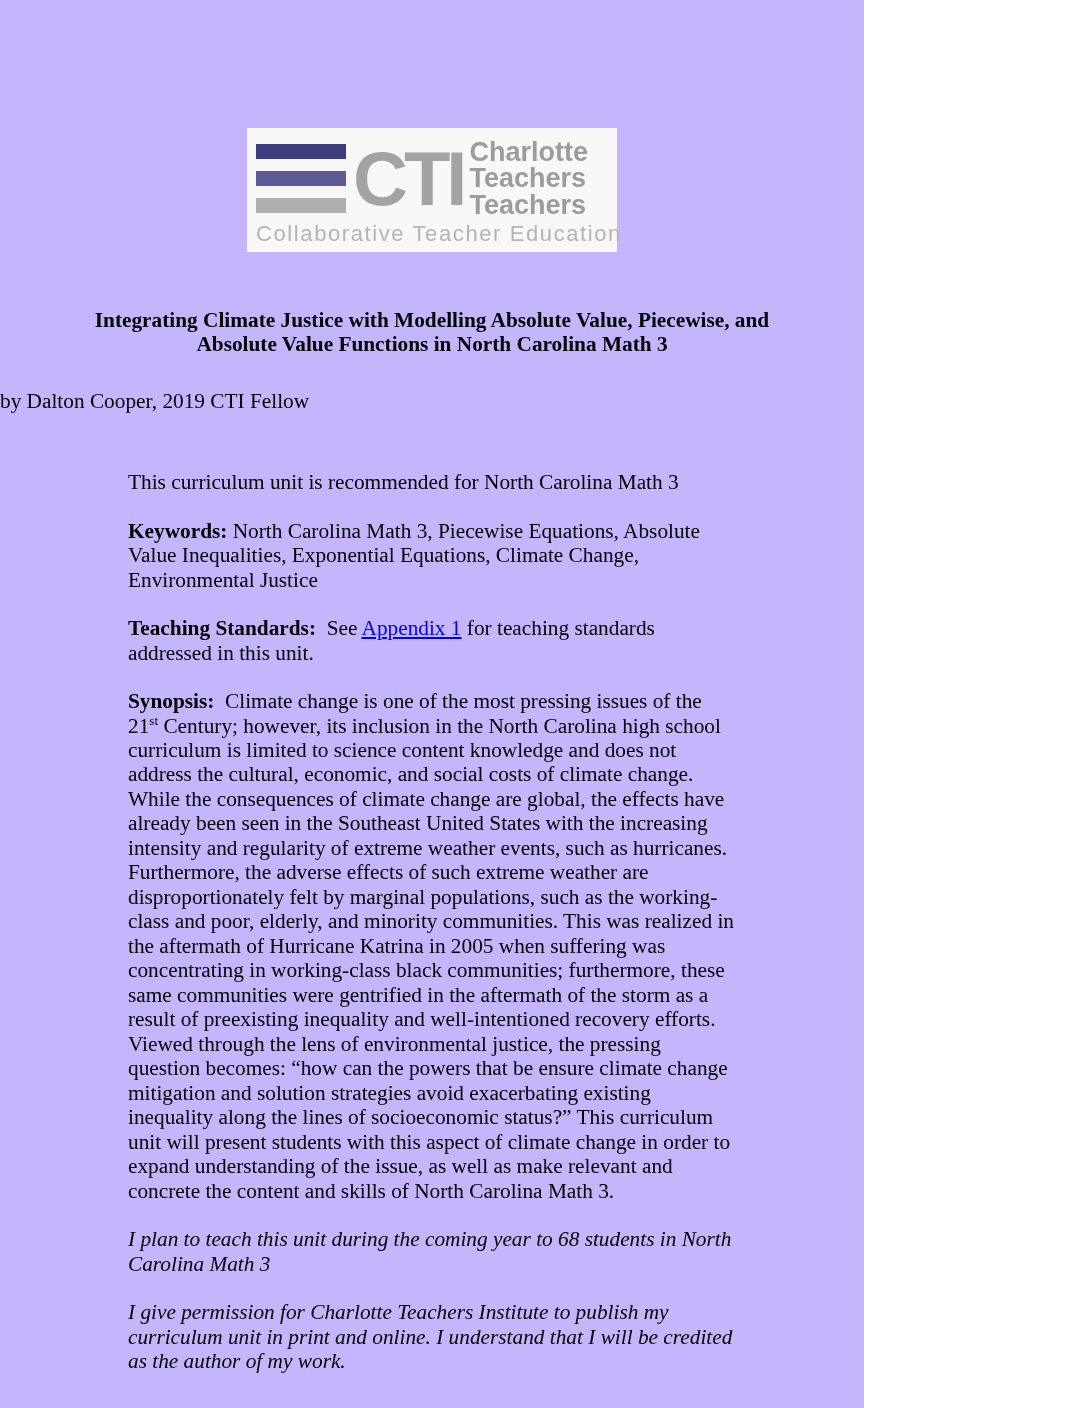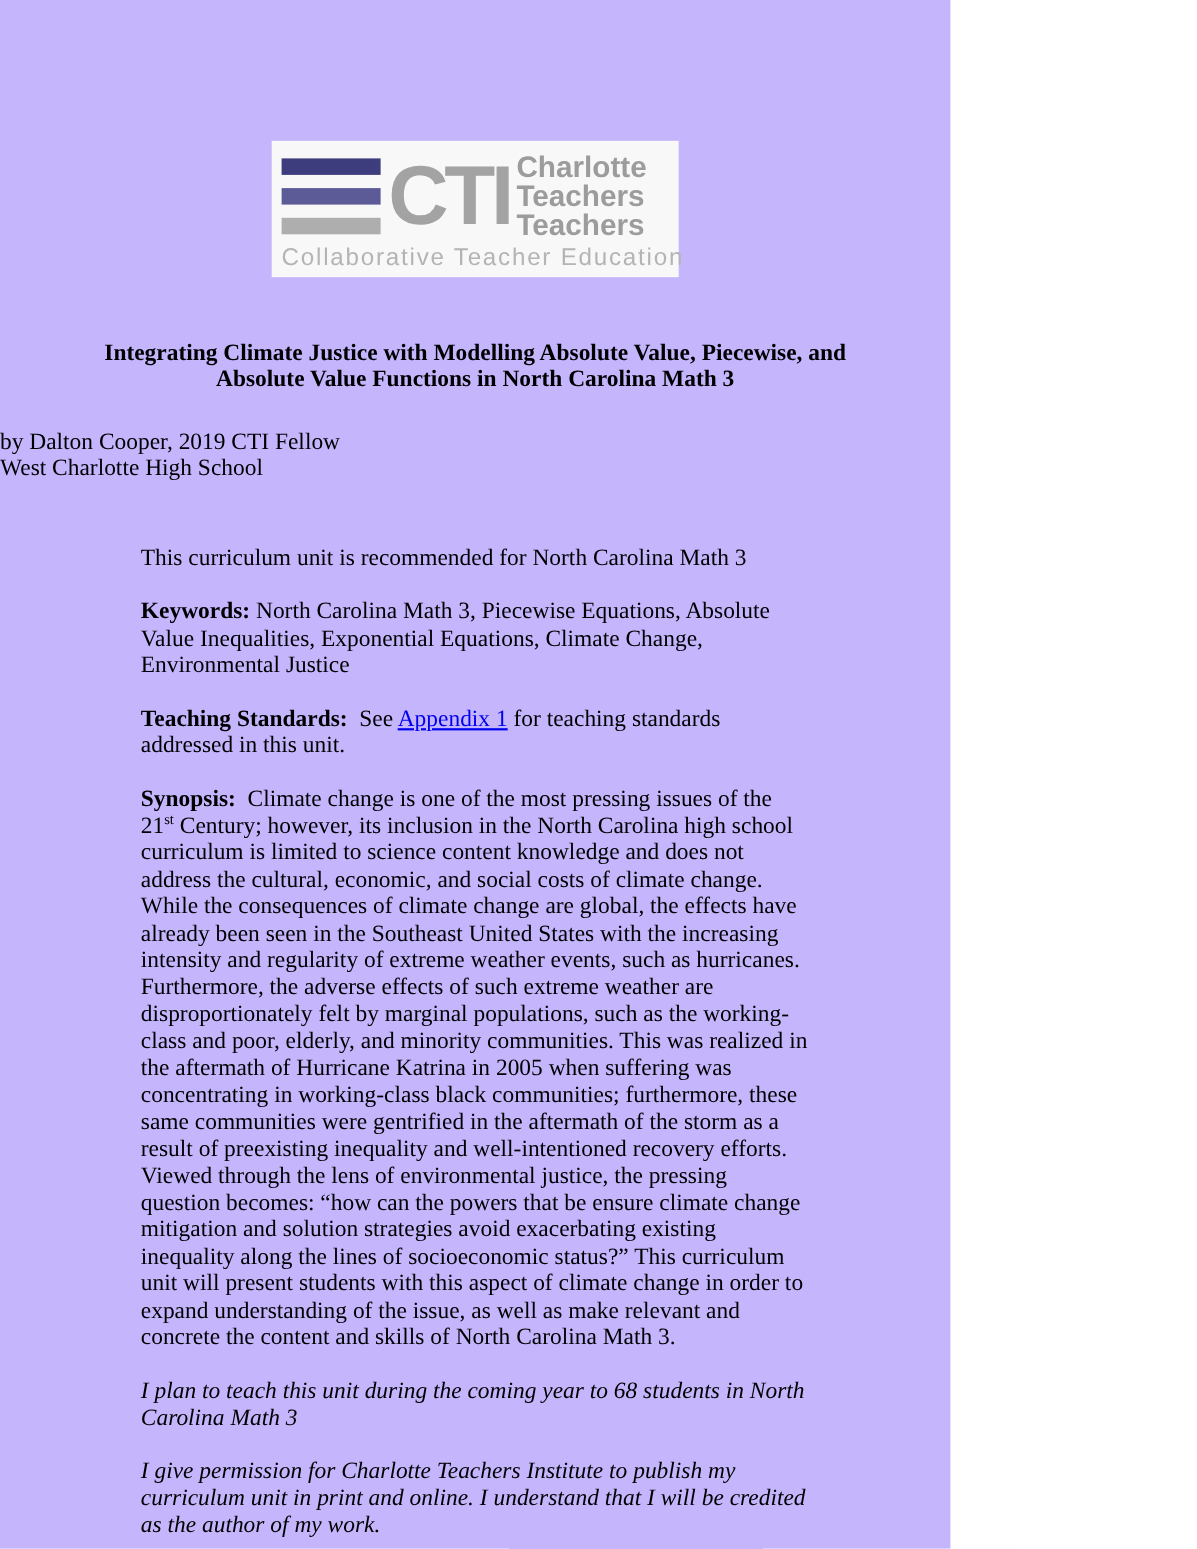--- a/index.html
+++ b/index.html
@@ -99,21 +99,20 @@
     <div class="logo-tagline" style="color: rgb(180, 180, 180);">Collaborative Teacher Education</div>
   </div>
 
   <div class="title">
     <div>Integrating Climate Justice with Modelling Absolute Value, Piecewise, and</div>
     <div>Absolute Value Functions in North Carolina Math 3</div>
   </div>
 
   <div class="byline">
     <div>by Dalton Cooper, 2019 CTI Fellow</div>
-    <div>West Charlotte High School</div>
   </div>
 
   <div class="content">
 
     <p class="first">This curriculum unit is recommended for North Carolina Math 3</p>
 
     <p><b class="inline-label">Keywords:</b><span> North Carolina Math 3, Piecewise Equations, Absolute Value Inequalities, Exponential Equations, Climate Change, Environmental Justice</span></p>
 
     <p><b class="inline-label">Teaching Standards:</b><span>&nbsp; See </span><a class="doc-link" style="color: rgb(0, 0, 238);">Appendix 1</a><span> for teaching standards addressed in this unit.</span></p>
 

